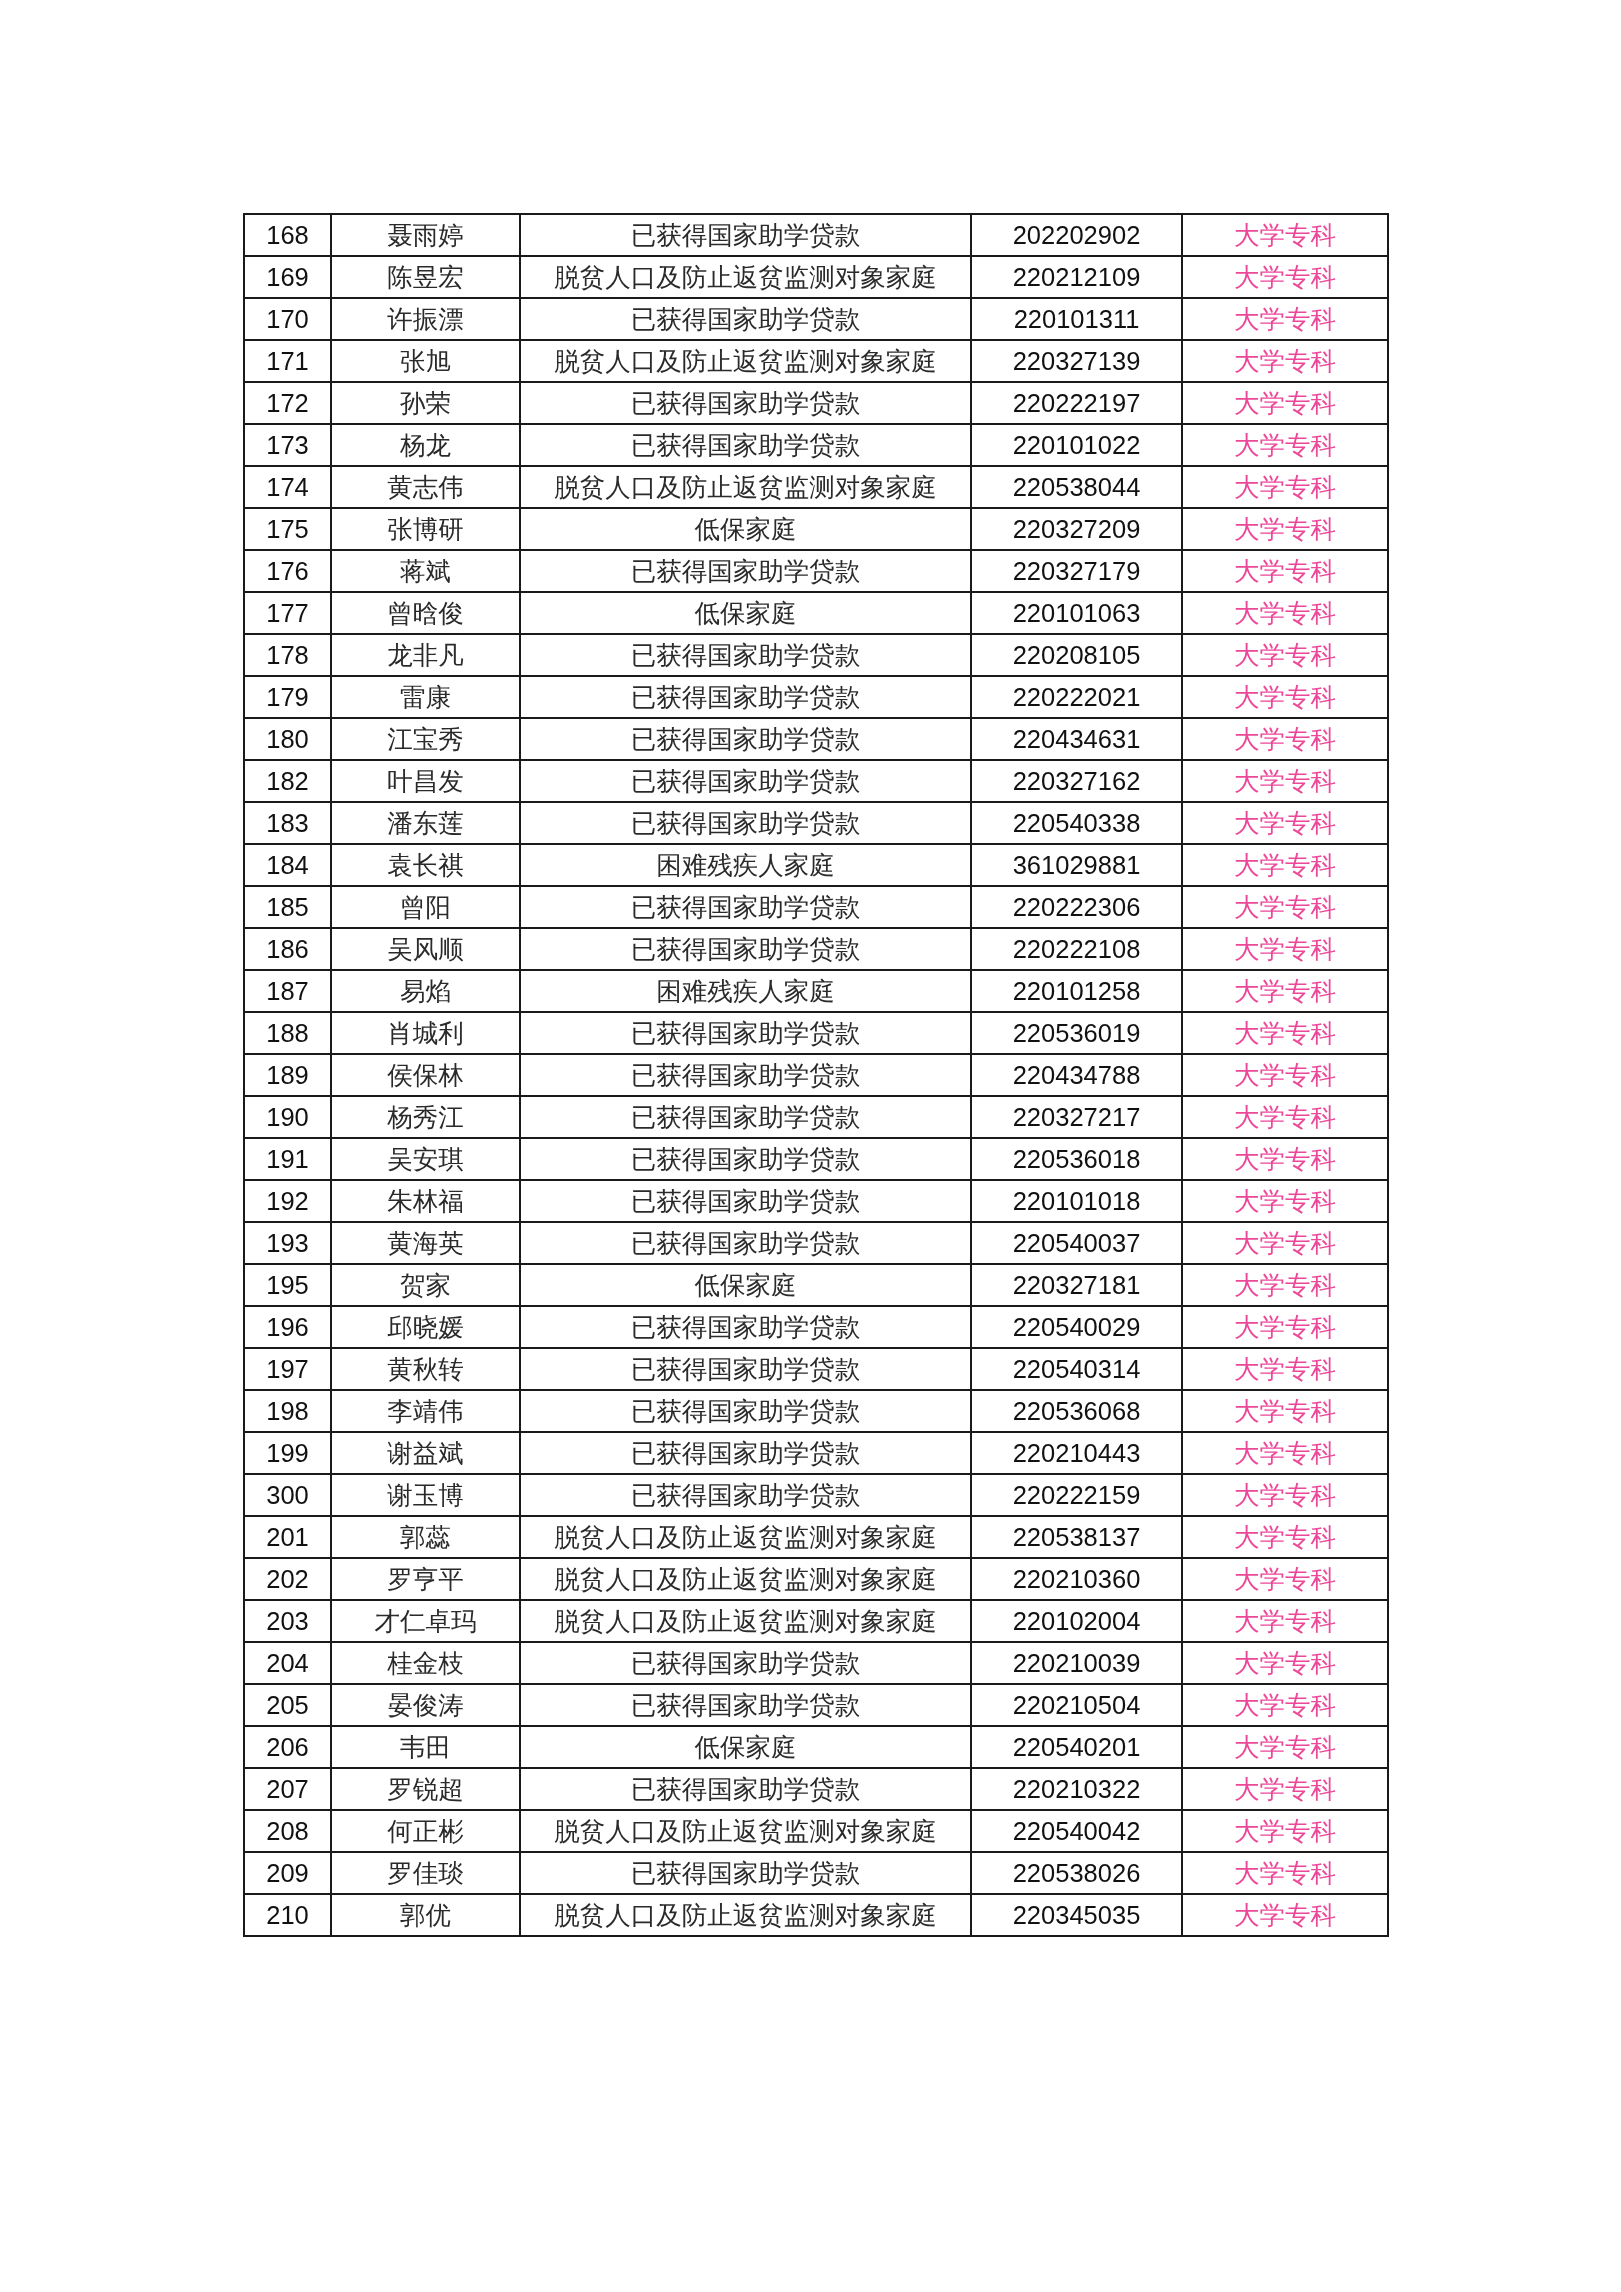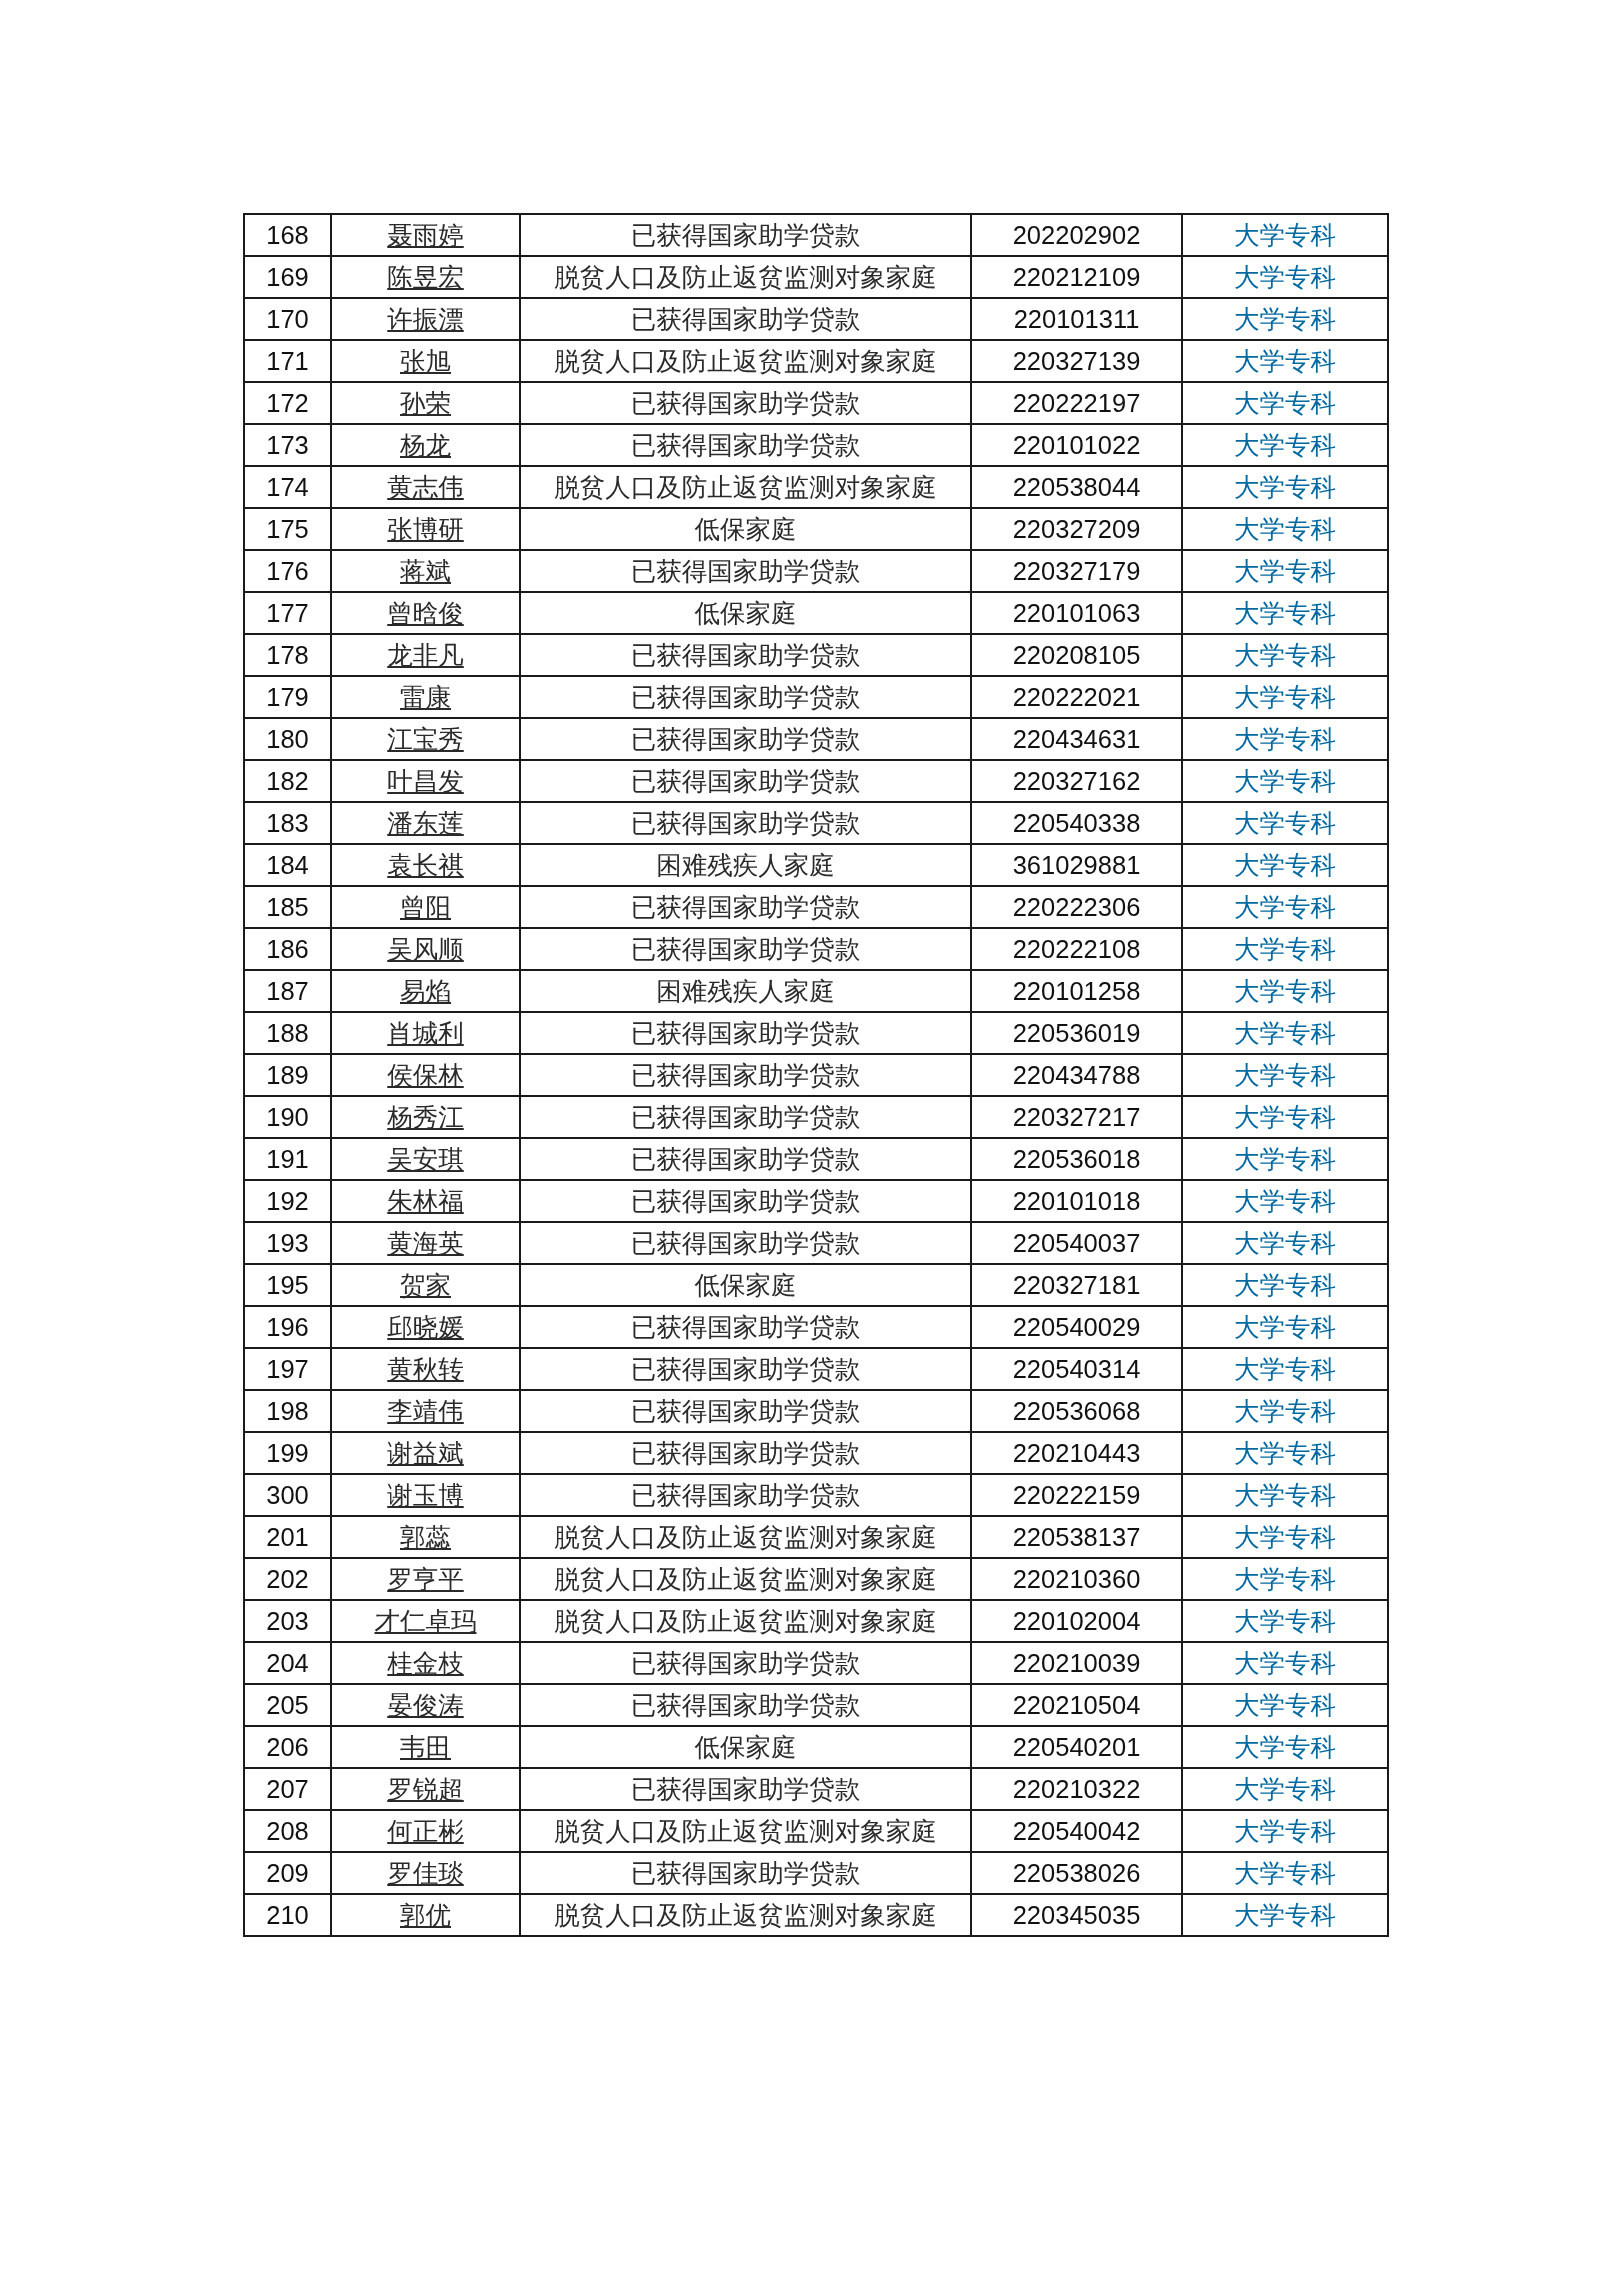--- a/index.html
+++ b/index.html
@@ -39,29 +39,29 @@
       line-height: 40px;
       white-space: nowrap;
       overflow: hidden;
     }
     td.c-no {
       font-family: "Liberation Sans", sans-serif;
       font-size: 26.5px;
       padding-top: 3.9px;
       line-height: 36px;
     }
-    td.c-name { color: #2a2a2a; text-decoration: underline; }
+    td.c-name { color: #2a2a2a; }
     td.c-type { color: #2a2a2a; letter-spacing: 0px; }
     td.c-id {
       font-family: "Liberation Sans", sans-serif;
       font-size: 26.5px;
       padding-top: 3.9px;
       line-height: 36px;
     }
-    td.c-level { color: #0369a1; }
+    td.c-level { color: #ec4899; }
   </style>
 </head>
 <body>
 
 <div class="page">
   <table class="roster">
     <colgroup>
       <col style="width:87px">
       <col style="width:189px">
       <col style="width:451px">

